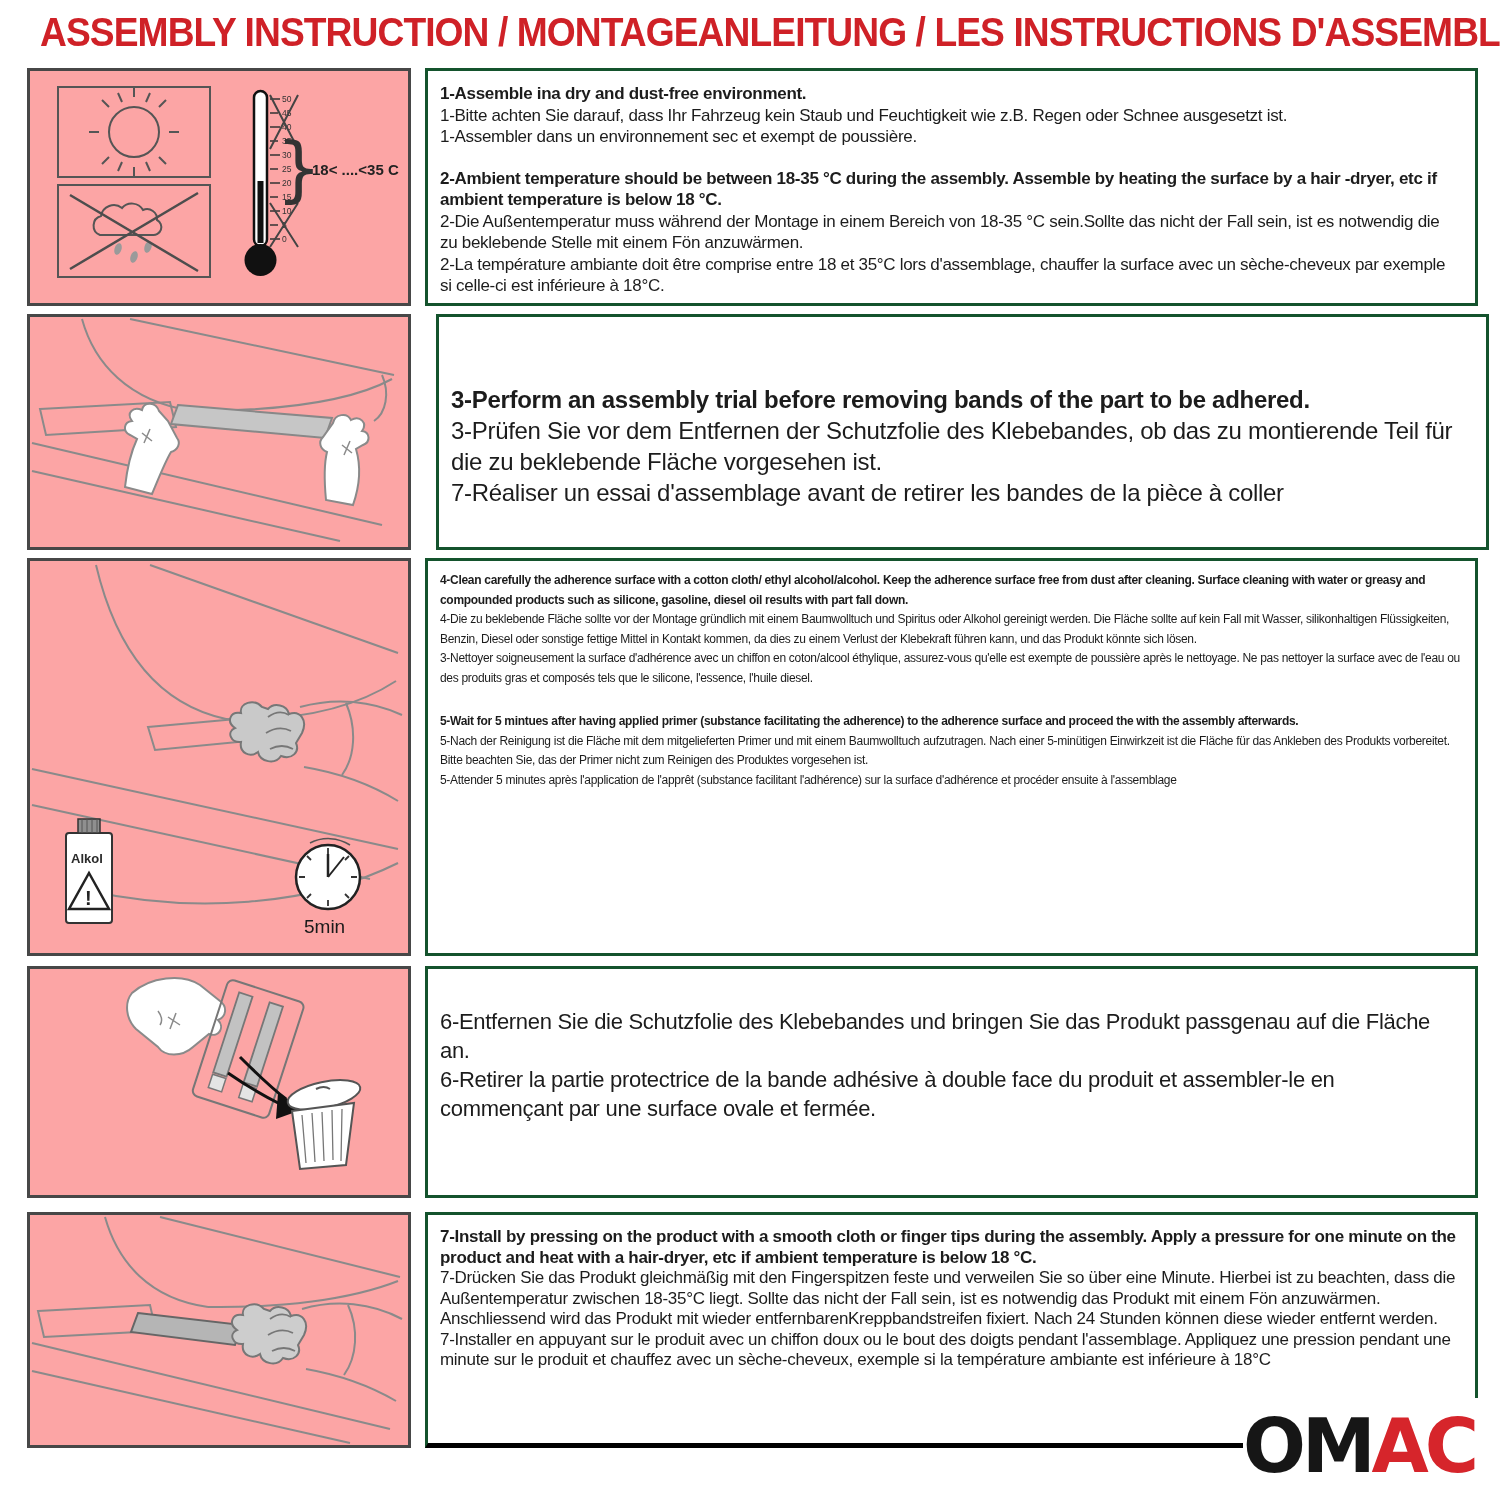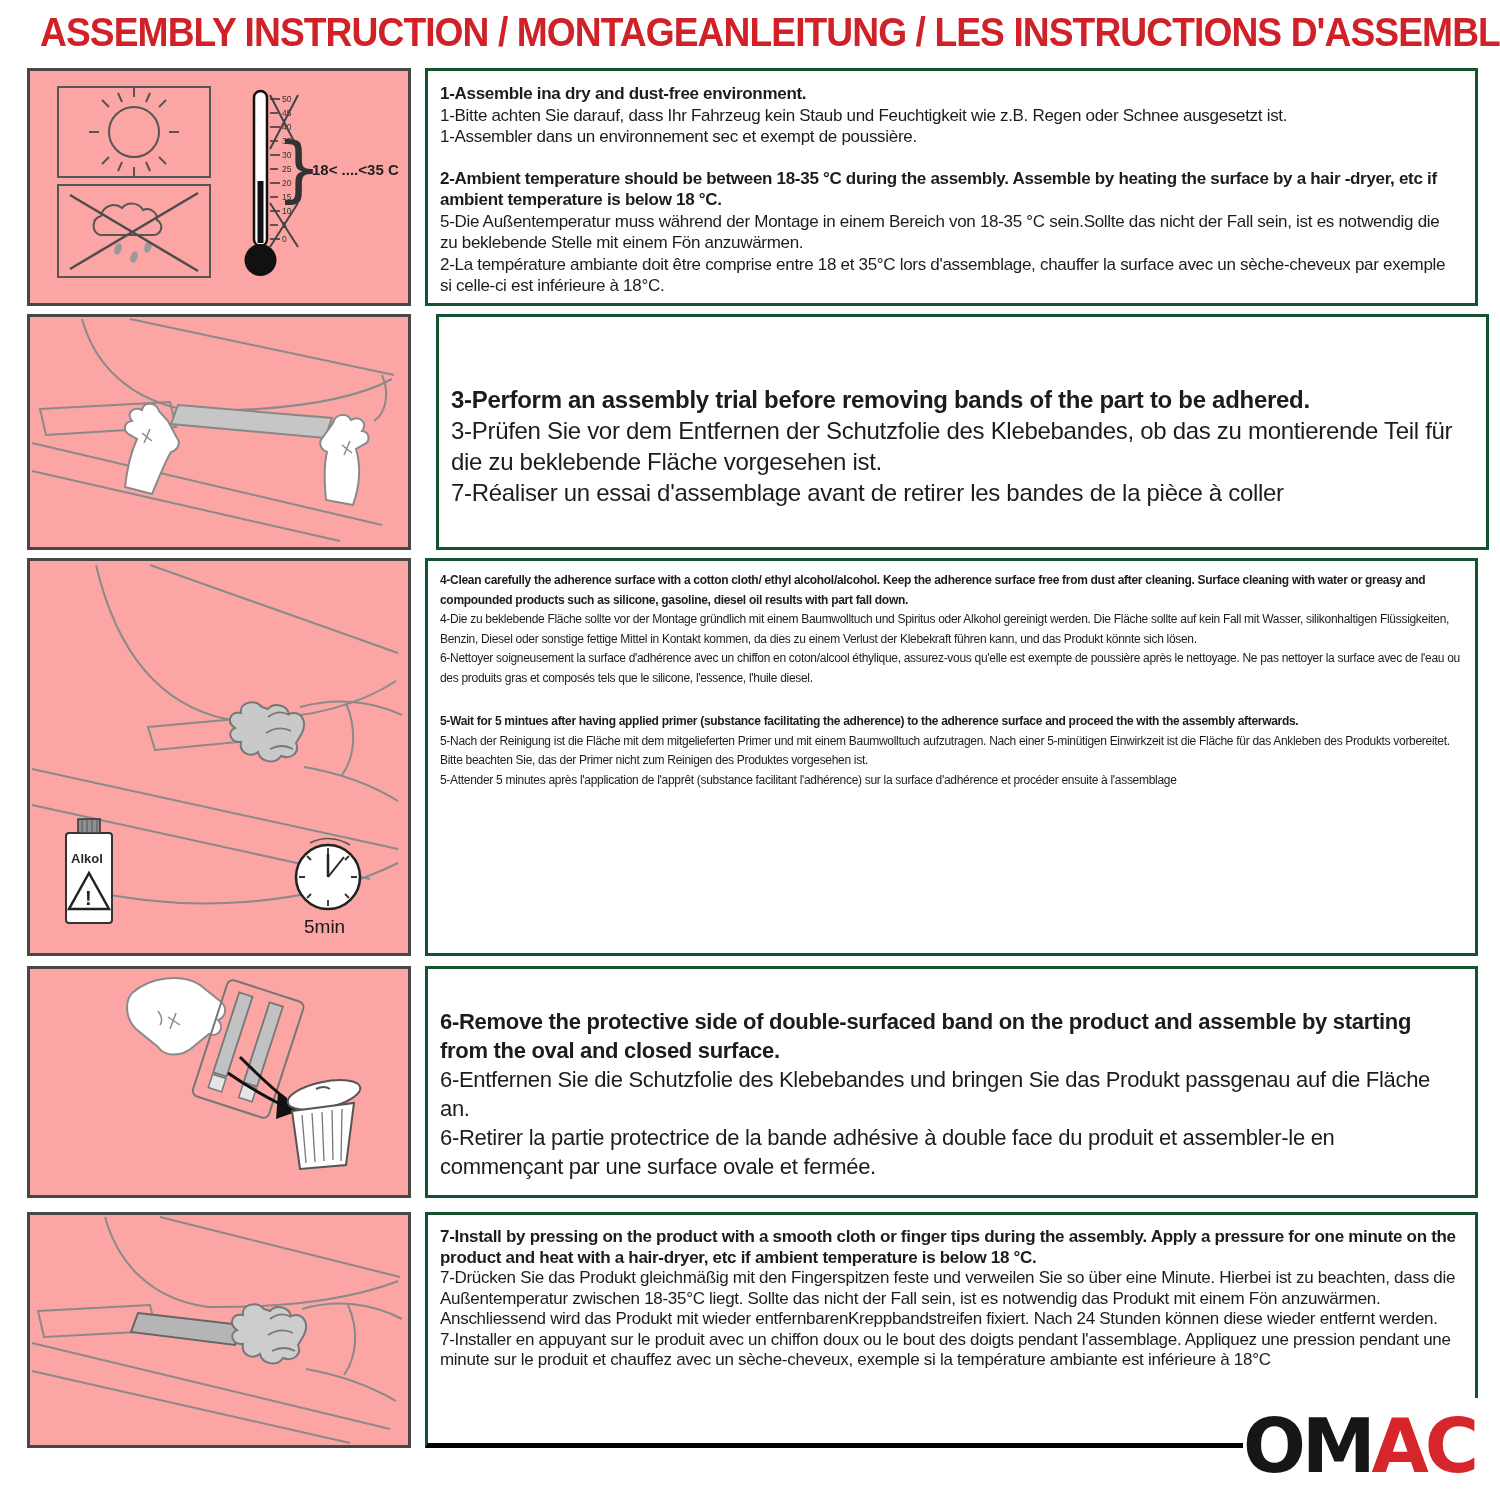--- a/index.html
+++ b/index.html
@@ -89,21 +89,21 @@
         <text x="246" y="122" font-size="72" fill="#333" font-family="DejaVu Sans,sans-serif">}</text>
         <text x="282" y="104" font-size="15" font-weight="bold" fill="#222">18&lt; ....&lt;35 C</text>
       </g>
     </svg>
   </div>
   <div class="txt-box r1 s1">
     <p class="b">1-Assemble ina dry and dust-free environment.</p>
     <p>1-Bitte achten Sie darauf, dass Ihr Fahrzeug kein Staub und Feuchtigkeit wie z.B. Regen oder Schnee ausgesetzt ist.</p>
     <p>1-Assembler dans un environnement sec et exempt de poussière.</p>
     <p class="b gap1">2-Ambient temperature should be between 18-35 °C  during the assembly. Assemble by heating the surface by a hair -dryer, etc if ambient temperature is below 18 °C.</p>
-    <p>5-Die Außentemperatur muss während der Montage in einem Bereich von 18-35 °C  sein.Sollte das nicht der Fall sein, ist es notwendig die zu beklebende Stelle mit einem Fön anzuwärmen.</p>
+    <p>2-Die Außentemperatur muss während der Montage in einem Bereich von 18-35 °C  sein.Sollte das nicht der Fall sein, ist es notwendig die zu beklebende Stelle mit einem Fön anzuwärmen.</p>
     <p>2-La température ambiante doit être comprise entre 18 et 35°C lors d'assemblage, chauffer la surface avec un sèche-cheveux par exemple si celle-ci est inférieure à 18°C.</p>
   </div>
 
   <div class="img-box r2">
     <svg width="378" height="230" viewBox="0 0 378 230">
       <path class="art" d="M52,2 C64,46 98,84 162,94"></path>
       <path class="art" d="M100,2 L364,58"></path>
       <path class="art" d="M162,94 C240,94 318,86 362,62"></path>
       <path class="art" d="M352,58 C360,76 356,96 344,104"></path>
       <path class="art" d="M10,92 L140,85 L146,110 L16,118 Z"></path>
@@ -162,21 +162,21 @@
         <path d="M298,316 L298,293" stroke="#222" stroke-width="2.5"></path>
         <path d="M298,316 L314,296" stroke="#222" stroke-width="2"></path>
         <path d="M280,282 A40,40 0 0 1 320,284" stroke="#555" stroke-width="1.5" fill="none"></path>
         <text x="274" y="372" font-size="19" fill="#1a1a1a">5min</text>
       </g>
     </svg>
   </div>
   <div class="txt-box r3 s3">
     <p class="b">4-Clean carefully the adherence surface with a cotton cloth/ ethyl alcohol/alcohol. Keep the adherence surface free from dust after cleaning. Surface cleaning with water or greasy and compounded products such as silicone, gasoline, diesel oil results with part fall down.</p>
     <p>4-Die zu beklebende Fläche sollte vor der Montage gründlich mit einem Baumwolltuch und Spiritus oder Alkohol gereinigt werden. Die Fläche sollte auf kein Fall mit Wasser, silikonhaltigen Flüssigkeiten, Benzin, Diesel oder sonstige fettige Mittel in Kontakt kommen, da dies zu einem Verlust der Klebekraft führen kann, und das Produkt könnte sich lösen.</p>
-    <p>6-Nettoyer soigneusement la surface d'adhérence avec un chiffon en coton/alcool éthylique, assurez-vous qu'elle est exempte de poussière après le nettoyage. Ne pas nettoyer la surface avec de l'eau ou des produits gras et composés tels que le silicone, l'essence, l'huile diesel.</p>
+    <p>3-Nettoyer soigneusement la surface d'adhérence avec un chiffon en coton/alcool éthylique, assurez-vous qu'elle est exempte de poussière après le nettoyage. Ne pas nettoyer la surface avec de l'eau ou des produits gras et composés tels que le silicone, l'essence, l'huile diesel.</p>
     <p class="b gap3">5-Wait for 5 mintues after having applied primer (substance facilitating the adherence) to the adherence surface and proceed the with the assembly afterwards.</p>
     <p>5-Nach der Reinigung ist die Fläche mit dem mitgelieferten Primer und mit einem Baumwolltuch aufzutragen. Nach einer 5-minütigen Einwirkzeit ist die Fläche für das Ankleben des Produkts vorbereitet. Bitte beachten Sie, das der Primer nicht zum Reinigen des Produktes vorgesehen ist.</p>
     <p>5-Attender 5 minutes après l'application de l'apprêt (substance facilitant l'adhérence) sur la surface d'adhérence et procéder ensuite à l'assemblage</p>
   </div>
 
   <div class="img-box r4">
     <svg width="378" height="226" viewBox="0 0 378 226">
       <g>
         <path d="M102,24 C120,8 152,4 170,16 L190,32 C198,38 196,48 188,51 C195,58 189,69 179,65
                  L163,78 C152,88 135,88 128,78 L106,60 C96,50 94,34 102,24 Z" fill="#fff" stroke="#8a8a8a" stroke-width="2"></path>
@@ -196,21 +196,20 @@
       </g>
       <g>
         <ellipse cx="294" cy="126" rx="37" ry="13" transform="rotate(-12 294 126)" fill="#fff" stroke="#555" stroke-width="2"></ellipse>
         <path d="M286,120 q8,-4 14,0" stroke="#555" stroke-width="2" fill="none"></path>
         <path d="M262,142 L324,134 L316,196 L270,200 Z" fill="#fff" stroke="#555" stroke-width="2"></path>
         <path d="M272,146 L276,194 M282,144 L285,193 M292,143 L294,192 M302,141 L303,191 M312,140 L311,192" stroke="#777" stroke-width="1.3" fill="none"></path>
       </g>
     </svg>
   </div>
   <div class="txt-box r4 s4">
-    <p class="b">6-Remove the protective side of double-surfaced band on the product and assemble by starting from the oval and closed surface.</p>
     <p>6-Entfernen Sie die Schutzfolie des Klebebandes und bringen Sie das Produkt passgenau auf die Fläche an.</p>
     <p>6-Retirer la partie protectrice de la bande adhésive à double face du produit et assembler-le en commençant par une surface ovale et fermée.</p>
   </div>
 
   <div class="img-box r5">
     <svg width="378" height="230" viewBox="0 0 378 230">
       <path class="art" d="M75,2 C88,48 120,84 178,92"></path>
       <path class="art" d="M130,2 L370,62"></path>
       <path class="art" d="M178,92 C250,93 320,85 368,66"></path>
       <path class="art" d="M8,96 L120,90 L126,116 L14,122 Z"></path>

